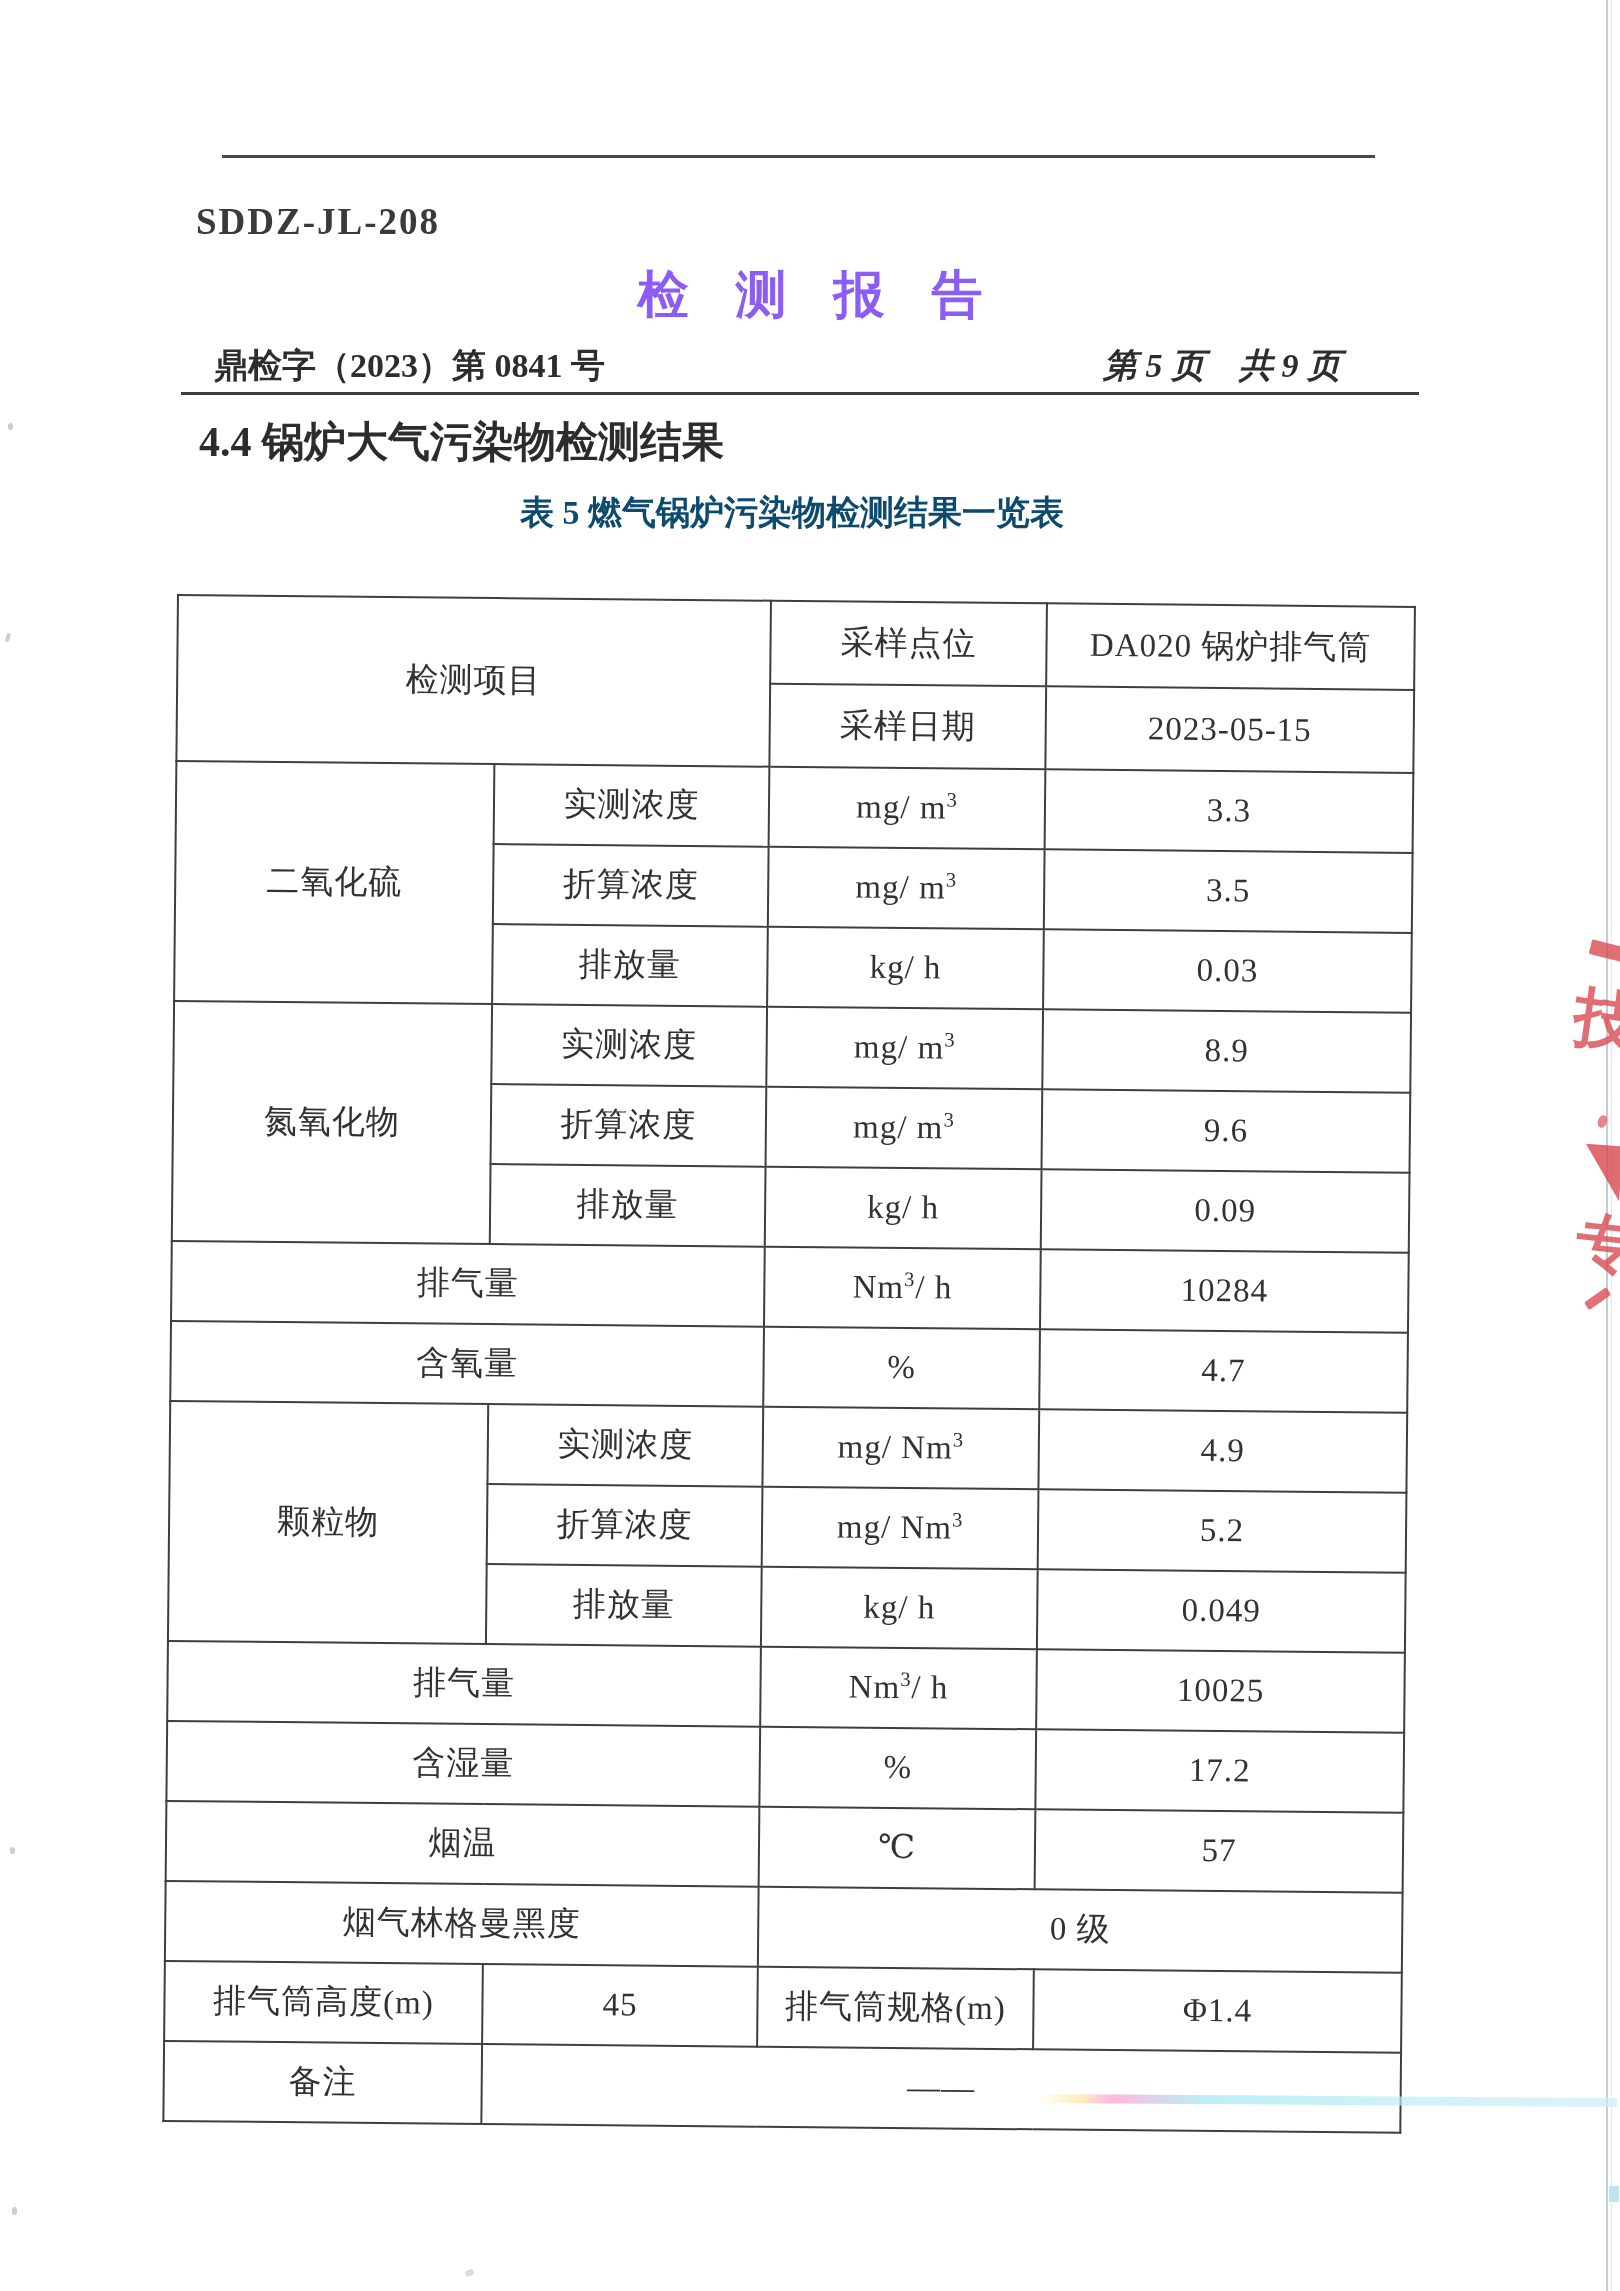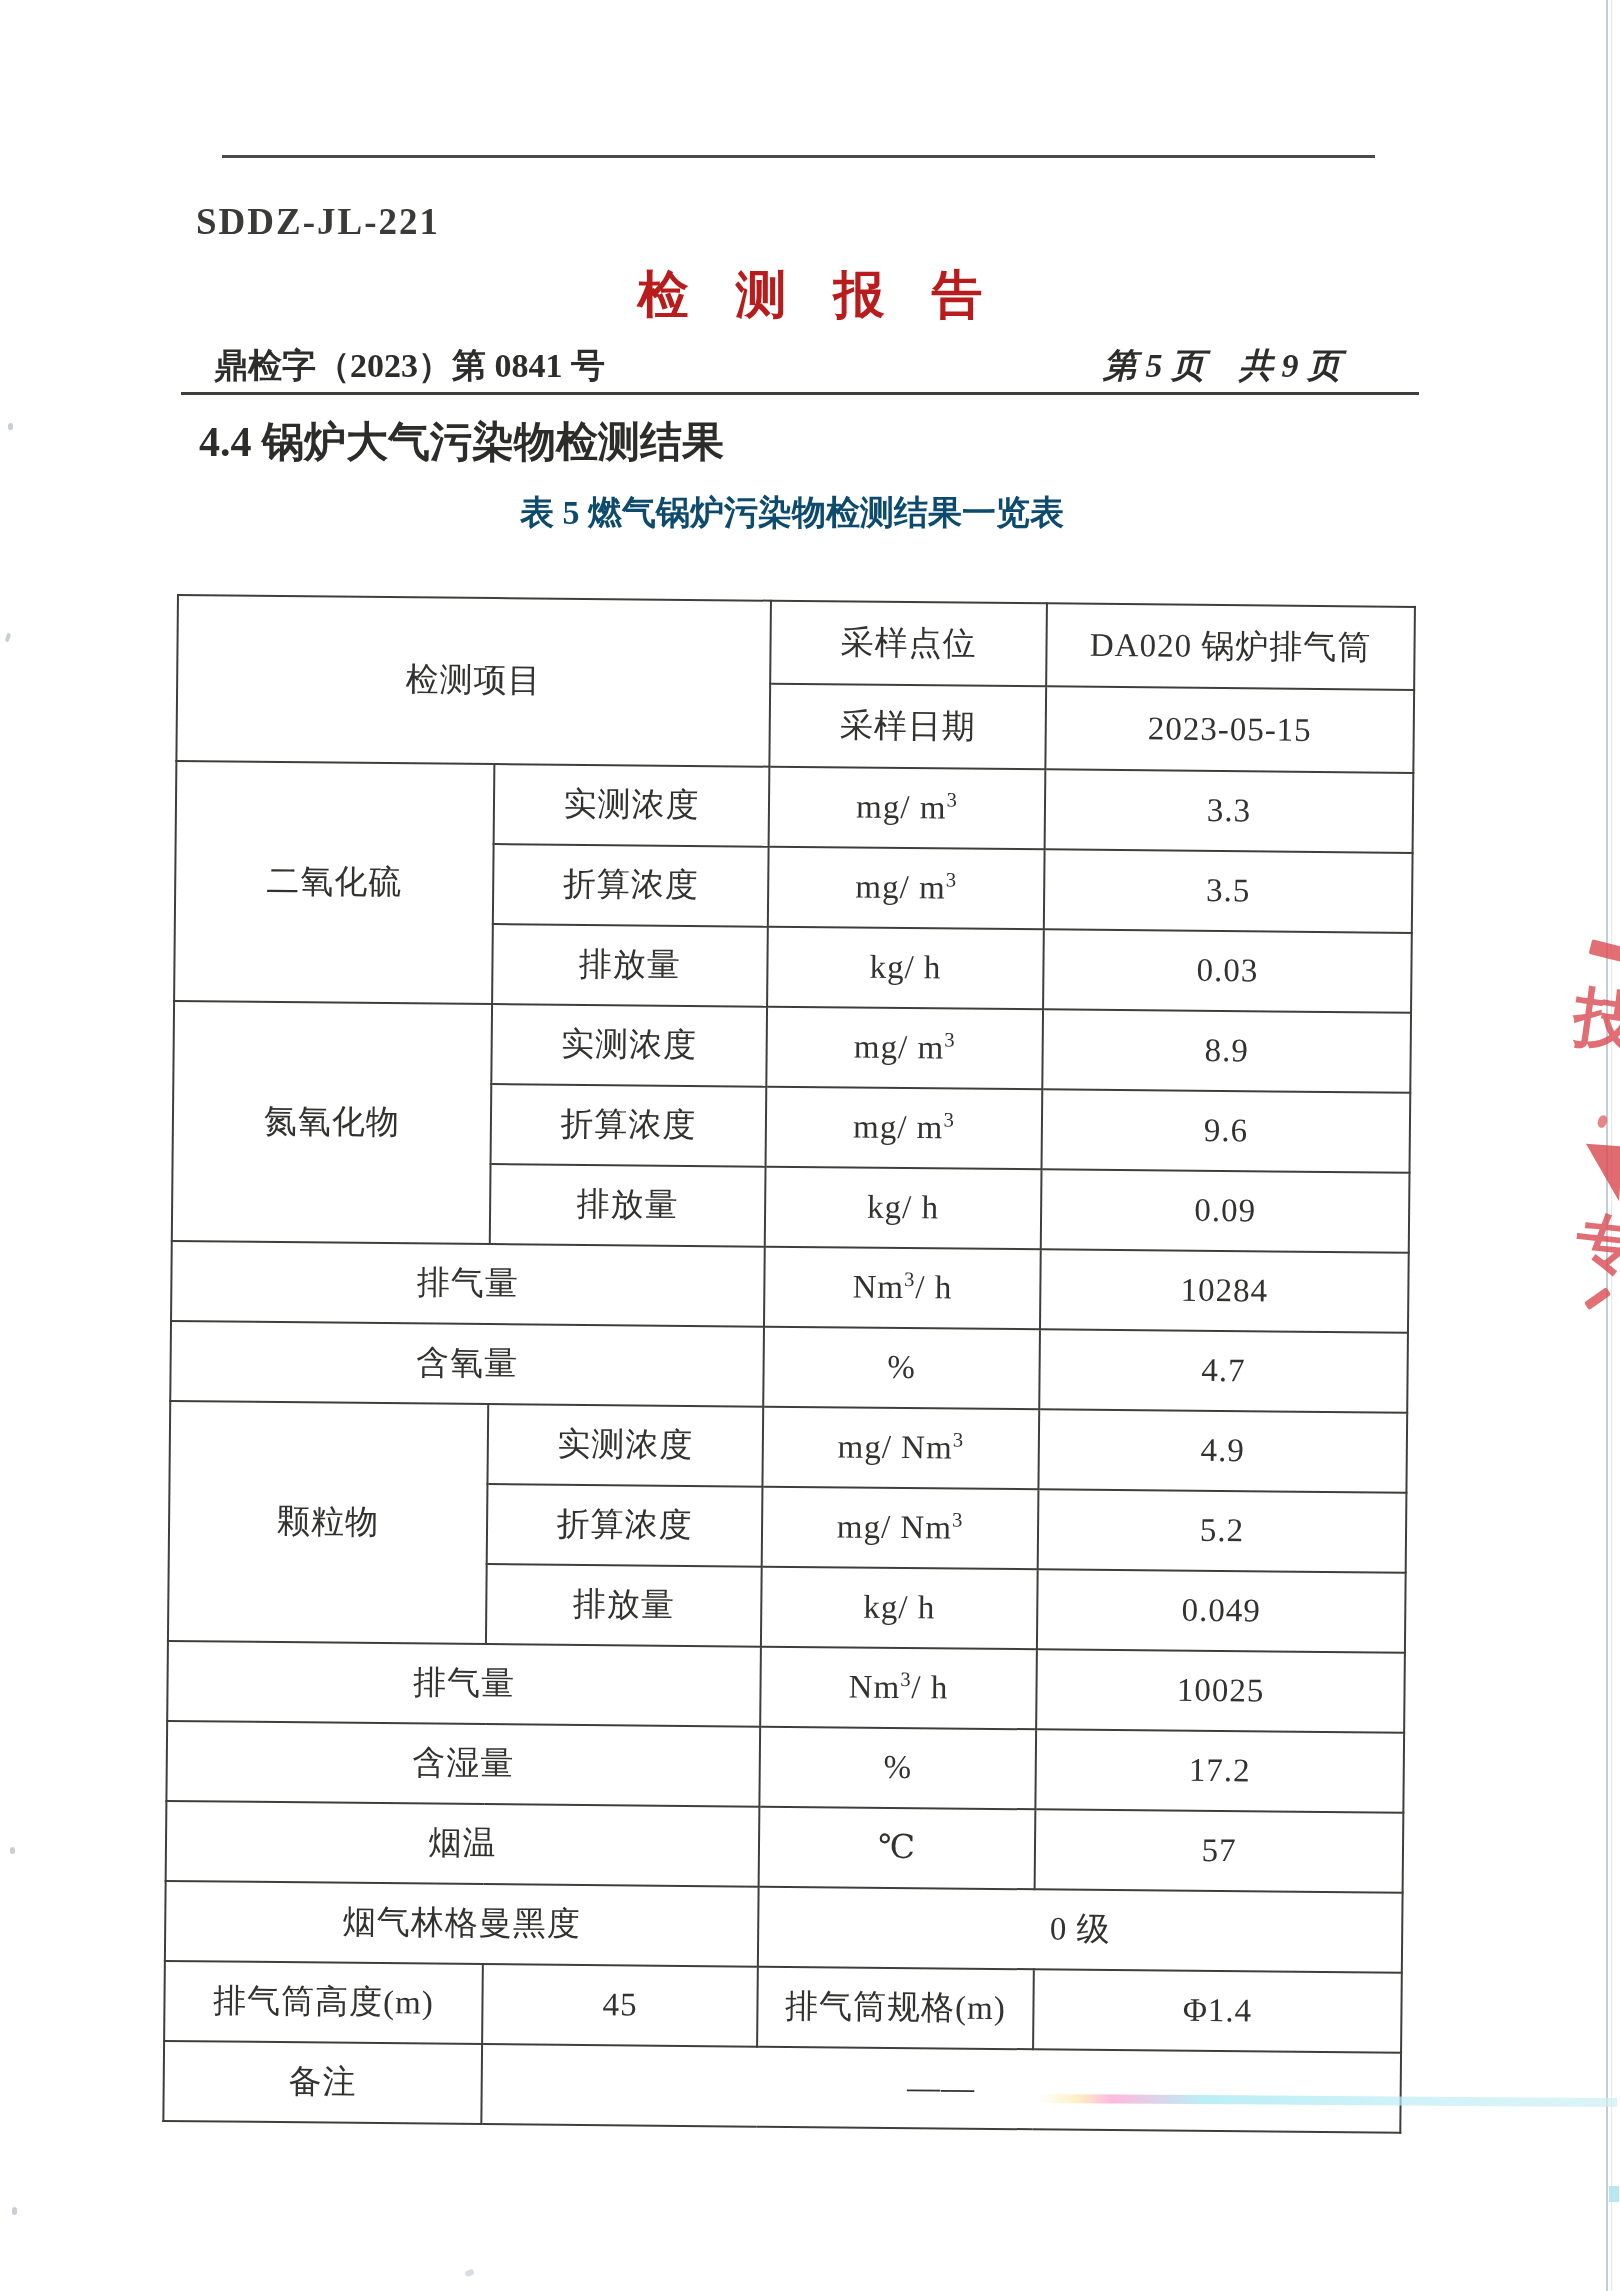--- a/index.html
+++ b/index.html
@@ -8,21 +8,21 @@
     background:#ffffff;
     font-family:"Liberation Serif","DejaVu Serif",serif;
     color:#2b2b2b;
   }
   .page{position:absolute;inset:0;}
 
   .top-rule{position:absolute;left:222px;top:155px;width:1153px;height:2.9px;background:#4a4a46;}
   .doc-code{position:absolute;left:196px;top:200px;font-size:37px;font-weight:600;letter-spacing:2px;color:#3a3a38;}
   .report-title{
     position:absolute;left:0;right:0;top:261px;text-align:center;
-    font-size:51px;font-weight:700;letter-spacing:47px;padding-left:47px;color:#b91c1c;
+    font-size:51px;font-weight:700;letter-spacing:47px;padding-left:47px;color:#8b5cf6;
   }
   .meta-row{position:absolute;left:0;top:343px;width:100%;height:43px;font-size:34px;font-weight:700;color:#2d2d2b;}
   .report-no{position:absolute;left:214px;top:0;}
   .page-indicator{position:absolute;left:1103px;top:0;font-style:italic;}
   .meta-rule{position:absolute;left:181px;top:392px;width:1238px;height:2.9px;background:#3f3f3b;}
   .section-heading{position:absolute;left:199px;top:414px;font-size:42px;font-weight:700;color:#2c2c2a;}
   .table-caption{position:absolute;left:520px;top:490px;font-size:34px;font-weight:700;color:#0c4a6e;}
 
   .table-wrap{position:absolute;left:177px;top:594px;transform:rotate(0.55deg);transform-origin:0 0;}
   table.results{border-collapse:collapse;table-layout:fixed;width:1237px;background:transparent;}
@@ -63,21 +63,21 @@
   .speck4{left:11.8px;top:2207px;width:4.9px;height:7.8px;}
   .speck5{left:465px;top:2270px;width:8.8px;height:5.9px;background:#aab4c0;transform:rotate(-20deg);}
 </style>
 </head>
 <body>
 
 <div class="page">
 
   <div class="top-rule"></div>
 
-  <div class="doc-code">SDDZ-JL-221</div>
+  <div class="doc-code">SDDZ-JL-208</div>
 
   <div class="report-title">检测报告</div>
 
   <div class="meta-row">
     <span class="report-no">鼎检字（2023）第 0841 号</span>
     <span class="page-indicator">第 5 页　共 9 页</span>
   </div>
 
   <div class="meta-rule"></div>
 

